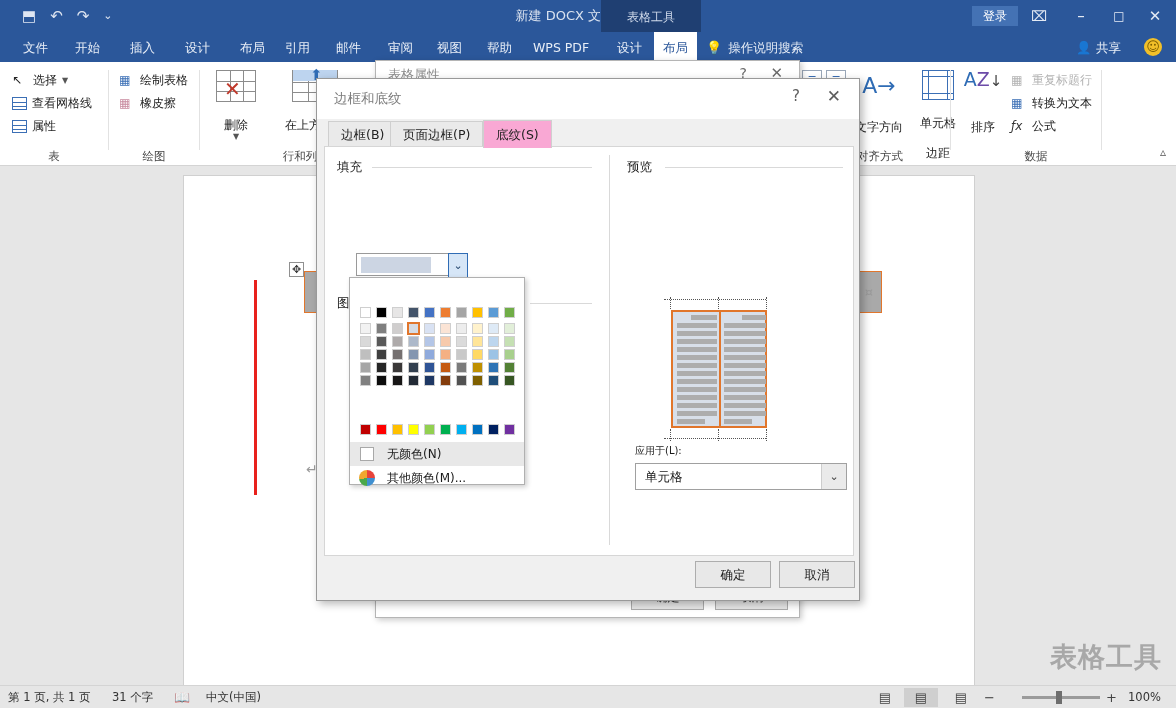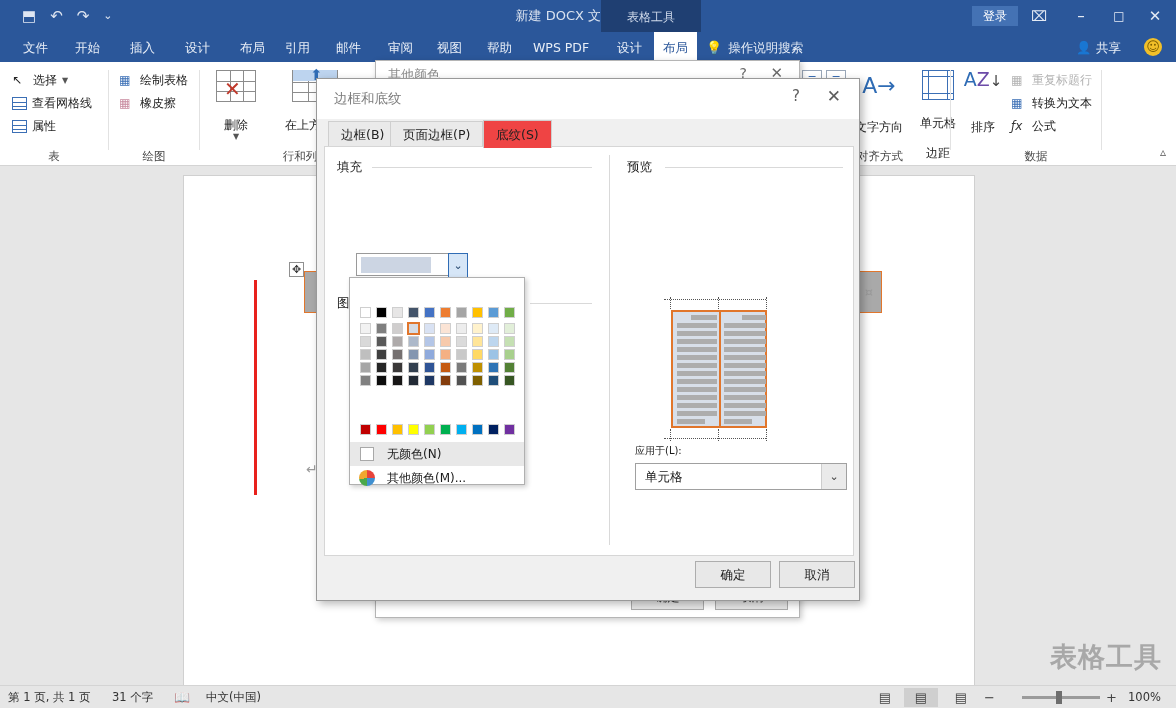--- a/index.html
+++ b/index.html
@@ -132,21 +132,21 @@
   .dlg-title { position: absolute; left: 0; top: 0; width: 100%; height: 40px; background: #fff; }
   .dlg-title .t { position: absolute; left: 17px; top: 11px; color: #7d7d7d; font-size: 13.5px; }
   .dlg-title .q { position: absolute; right: 59px; top: 8px; color: #5e5e5e; font-size: 15px; }
   .dlg-title .x { position: absolute; right: 18px; top: 7px; color: #5e5e5e; font-size: 17px; }
 
   .tabstrip { position: absolute; left: 0; top: 40px; width: 100%; height: 28px; background: #f0f0f0; }
   .dtab {
     position: absolute; top: 2px; height: 26px; line-height: 26px; padding: 0 12px;
     border: 1px solid #cfcfcf; border-bottom: none; background: #eaeaea; color: #222; font-size: 12.5px;
   }
-  .dtab.sel { background: #ef4444; border-color: #cfcfcf; height: 28px; top: 1px; line-height: 27px; z-index: 3; }
+  .dtab.sel { background: #f9a8d4; border-color: #cfcfcf; height: 28px; top: 1px; line-height: 27px; z-index: 3; }
 
   .dlg-body {
     position: absolute; left: 7px; top: 67px; width: 530px; height: 410px;
     background: #fff; border: 1px solid #d6d6d6;
   }
   .sect-title { position: absolute; color: #1a1a1a; font-size: 12.5px; }
   .sect-rule { position: absolute; height: 1px; background: #d9d9d9; }
   .vrule { position: absolute; width: 1px; background: #d9d9d9; }
 
   .colorbox {
@@ -386,21 +386,21 @@
         <div class="trow last" style="top:129">
             <span class="pilcrow" style="right:8px;top:12px">¤</span>
           </div>
       </div>
       <div class="para-mark">↵</div>
     </div>
     <div class="watermark">表格工具</div>
   </div>
 
   <div class="bgdialog">
-    <div class="bgtitle">其他颜色</div>
+    <div class="bgtitle">表格属性</div>
     <div class="bghelp">?</div>
     <div class="bgclose">✕</div>
     <div class="bgbtn" style="left:255px; top:523px">确定</div>
     <div class="bgbtn" style="left:339px; top:523px">取消</div>
   </div>
 
   <div class="dialog">
 
     <div class="dlg-title">
       <div class="t">边框和底纹</div>

